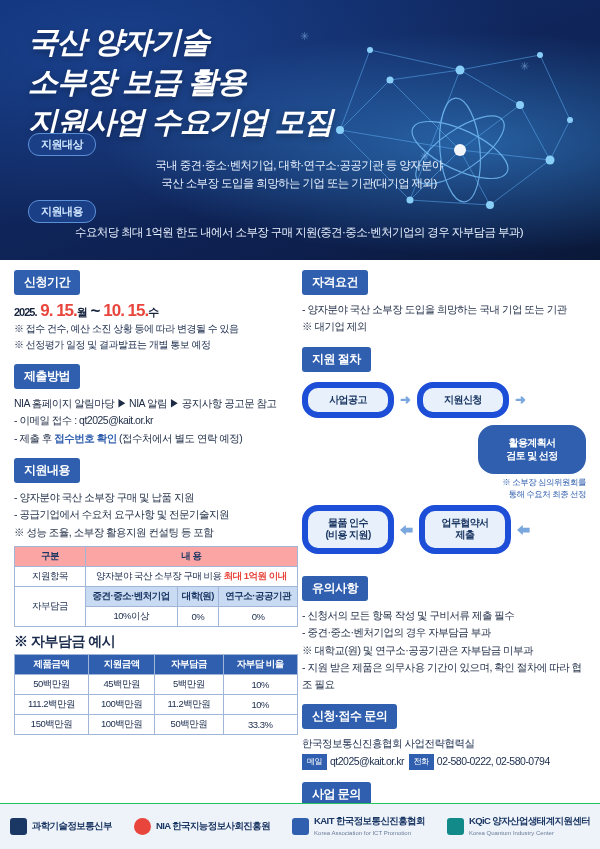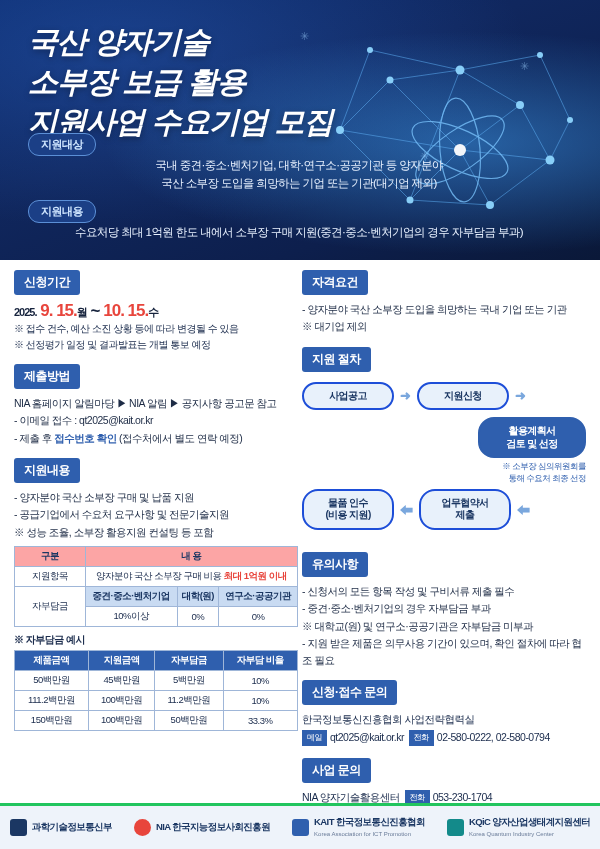--- a/index.html
+++ b/index.html
@@ -67,27 +67,27 @@
   .tb th, .tb td { border:1px solid #9fb6d8; padding:3px 2px; text-align:center; letter-spacing:-0.5px; }
   .tb th { background:#fca5a5; color:#1b3763; font-weight:bold; }
   .tb td { background:#fff; }
   .tb .hdrow th { background:#c9dbf2; }
   .tb .red { color:#e8453c; font-weight:bold; }
 
   .tb2 th, .tb2 td { border:1px solid #9fb6d8; padding:3px 2px; text-align:center; letter-spacing:-0.5px; }
   .tb2 th { background:#2f5fae; color:#fff; font-weight:bold; }
   .tb2 td { background:#fff; }
 
-  .capt { font-size:10px; margin:6px 0 3px; font-weight:bold; letter-spacing:-0.5px; }
+  .capt { font-size:14px; margin:6px 0 3px; font-weight:bold; letter-spacing:-0.5px; }
 
   
   .flow { position:relative; padding:4px 0 4px; }
   .frow { display:flex; align-items:center; gap:6px; margin-bottom:7px; }
   .fbox {
-    background:#e8f1fb; border:2px solid #1d4ed8; color:#1b3763;
+    background:#e8f1fb; border:6px solid #1d4ed8; color:#1b3763;
     font-size:10px; font-weight:bold; border-radius:16px; padding:6px 0;
     text-align:center; width:92px; letter-spacing:-0.6px; line-height:1.25;
   }
   .fbox.dark { background:#2f5fae; color:#fff; border-color:#2f5fae; }
   .arr { color:#7aa7dd; font-size:13px; font-weight:bold; }
   .note { font-size:8.5px; color:#2f5fae; line-height:1.4; letter-spacing:-0.5px; }
 
   
   .contact { font-size:10.5px; line-height:1.7; letter-spacing:-0.5px; }
   .chip {
@@ -96,21 +96,21 @@
   }
 
   
   .docs { padding:6px 14px 0 14px; }
   .docs table { font-size:9.5px; }
   .docs th { background:#2f5fae; color:#fff; font-weight:bold; padding:4px 2px; border:1px solid #2f5fae; }
 
   
   .footer {
     position:absolute; left:0; bottom:0; width:600px; height:46px;
-    background:#eef3fa; border-top:3px solid #22c55e;
+    background:#eef3fa; border-top:1px solid #22c55e;
     display:flex; align-items:center; justify-content:center; gap:22px;
   }
   .logo { display:flex; align-items:center; gap:5px; }
   .logo .mark { width:17px; height:17px; border-radius:3px; background:#1b3763; }
   .logo .mark.c2 { background:#e8453c; border-radius:50%; }
   .logo .mark.c3 { background:#2f5fae; }
   .logo .mark.c4 { background:#138a8a; }
   .logo .name { font-size:9.5px; font-weight:bold; color:#1b3763; letter-spacing:-0.6px; line-height:1.15; }
   .logo .sub { font-size:6px; color:#6a7c99; font-weight:normal; letter-spacing:0; }
 </style>

